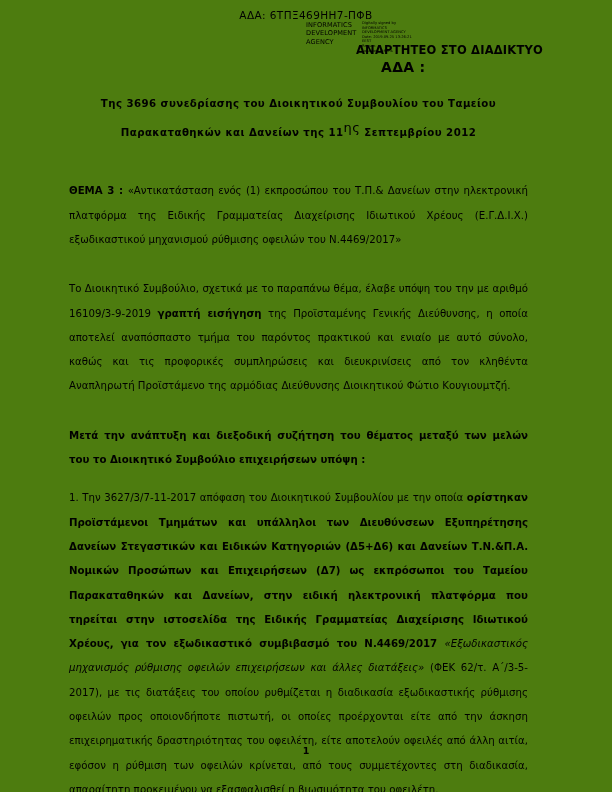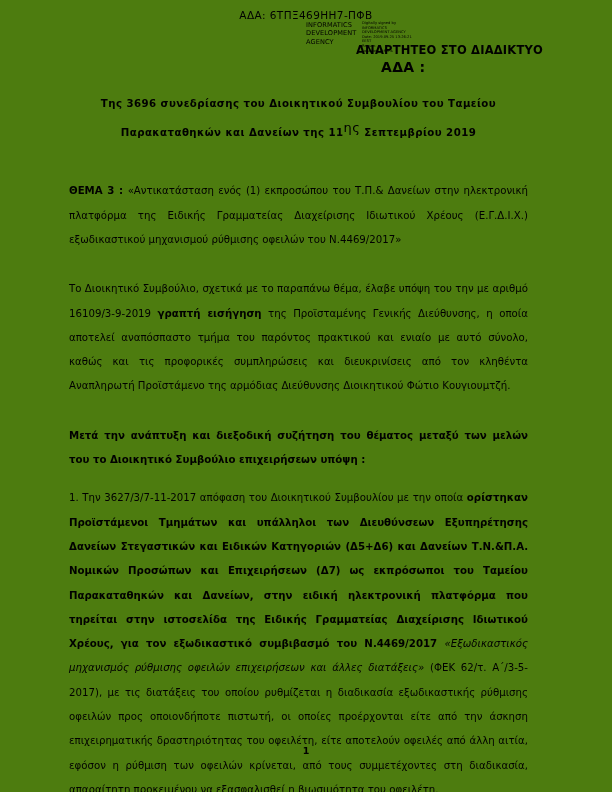--- a/index.html
+++ b/index.html
@@ -148,21 +148,21 @@
     </div>
 
     <div class="anartiteo">ΑΝΑΡΤΗΤΕΟ ΣΤΟ ΔΙΑΔΙΚΤΥΟ</div>
     <div class="ada-label">ΑΔΑ :</div>
   </div>
 
   <div class="doc">
 
     <div class="title-block">
       <div class="title-line">Της 3696 συνεδρίασης του Διοικητικού Συμβουλίου του Ταμείου</div>
-      <div class="title-line"><span>Παρακαταθηκών και Δανείων της 11</span><span class="sup">ης</span><span> Σεπτεμβρίου 2019</span></div>
+      <div class="title-line"><span>Παρακαταθηκών και Δανείων της 11</span><span class="sup">ης</span><span> Σεπτεμβρίου 2012</span></div>
     </div>
 
     <div class="gap-lg"></div>
 
     <p class="para"><b class="bold">ΘΕΜΑ 3 : </b><span>«Αντικατάσταση ενός (1) εκπροσώπου του Τ.Π.&amp; Δανείων στην ηλεκτρονική πλατφόρμα της Ειδικής Γραμματείας Διαχείρισης Ιδιωτικού Χρέους (Ε.Γ.Δ.Ι.Χ.) εξωδικαστικού μηχανισμού ρύθμισης οφειλών του Ν.4469/2017»</span></p>
 
     <div class="gap-md"></div>
 
     <p class="para"><span>Το Διοικητικό Συμβούλιο, σχετικά με το παραπάνω θέμα, έλαβε υπόψη του την με αριθμό 16109/3-9-2019 </span><b class="bold">γραπτή εισήγηση</b><span> της Προϊσταμένης Γενικής Διεύθυνσης, η οποία αποτελεί αναπόσπαστο τμήμα του παρόντος πρακτικού και ενιαίο με αυτό σύνολο, καθώς και τις προφορικές συμπληρώσεις και διευκρινίσεις από τον κληθέντα Αναπληρωτή Προϊστάμενο της αρμόδιας Διεύθυνσης Διοικητικού Φώτιο Κουγιουμτζή.</span></p>
 

